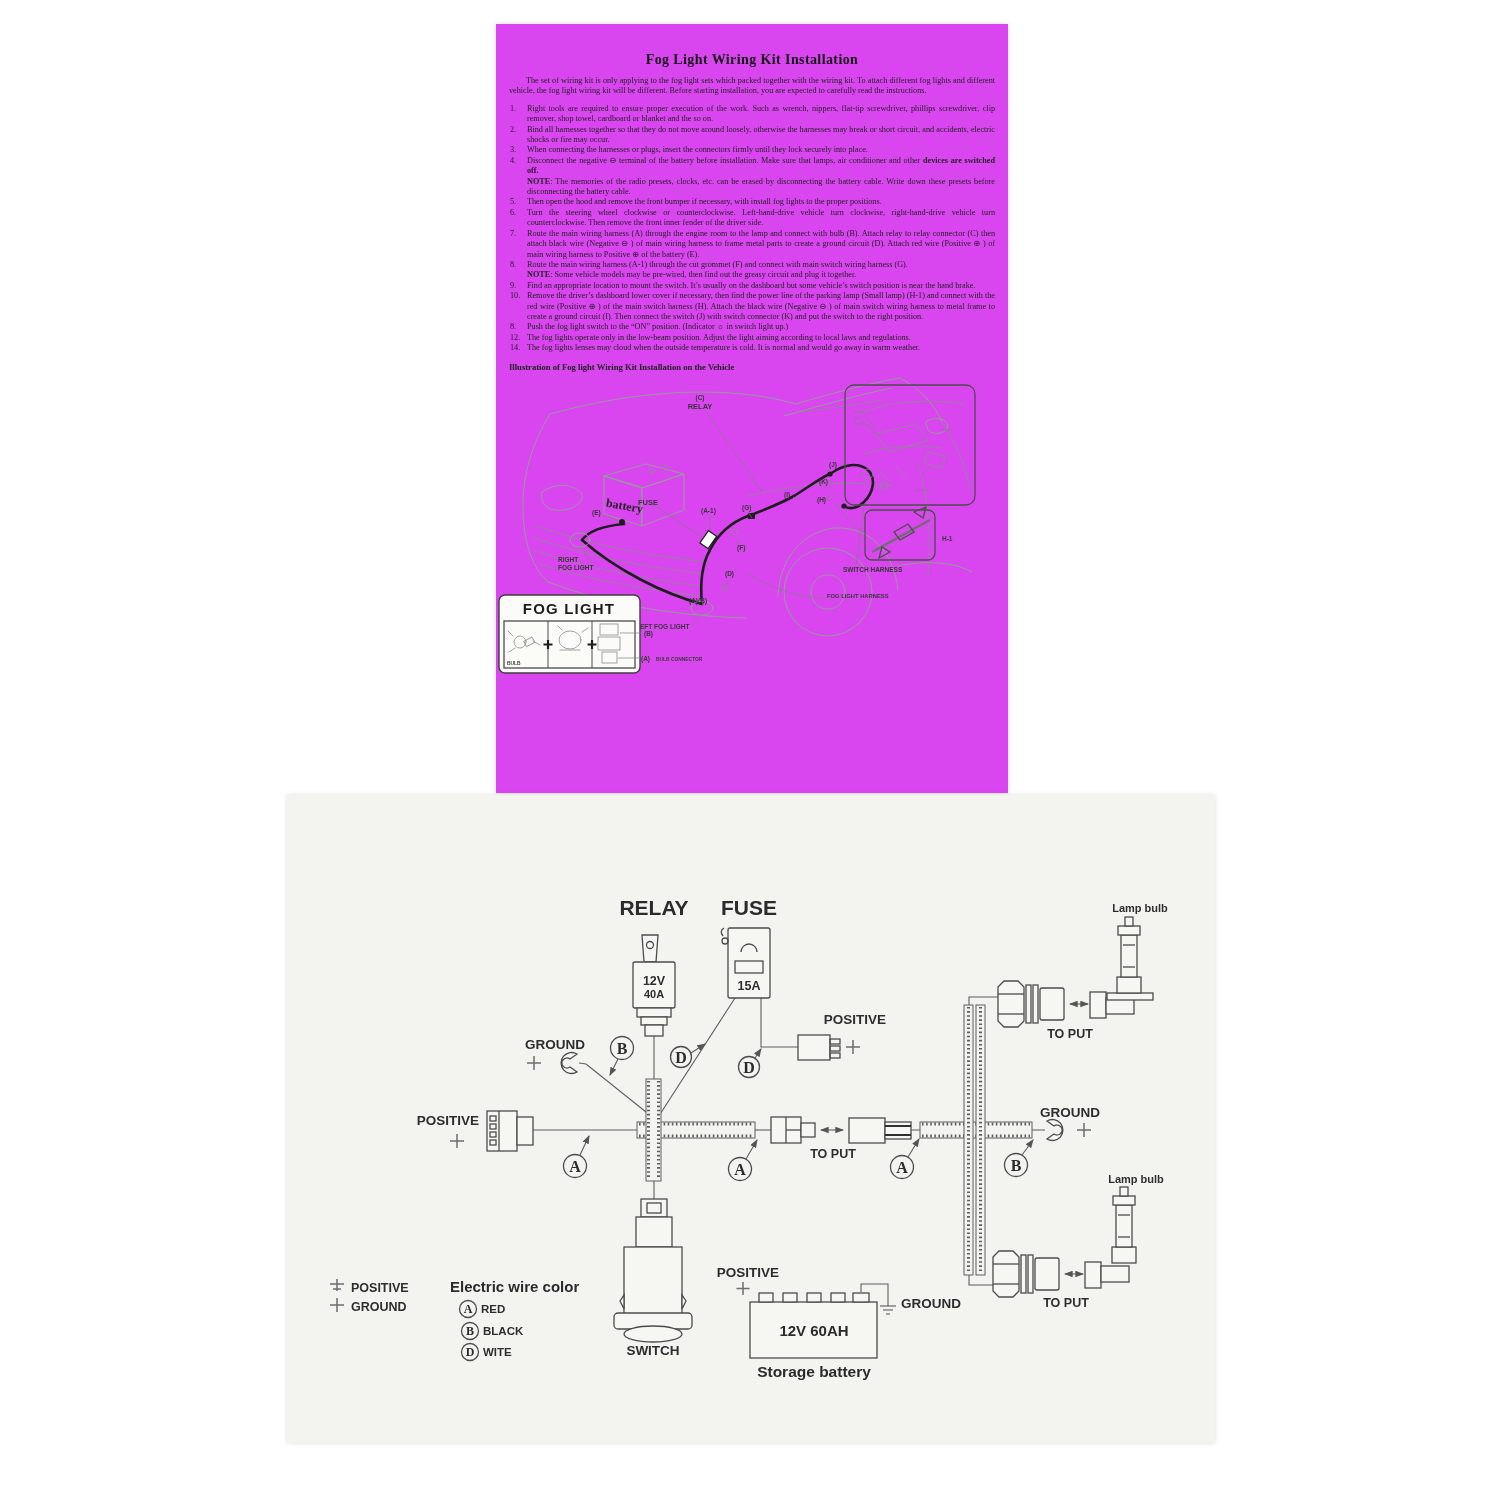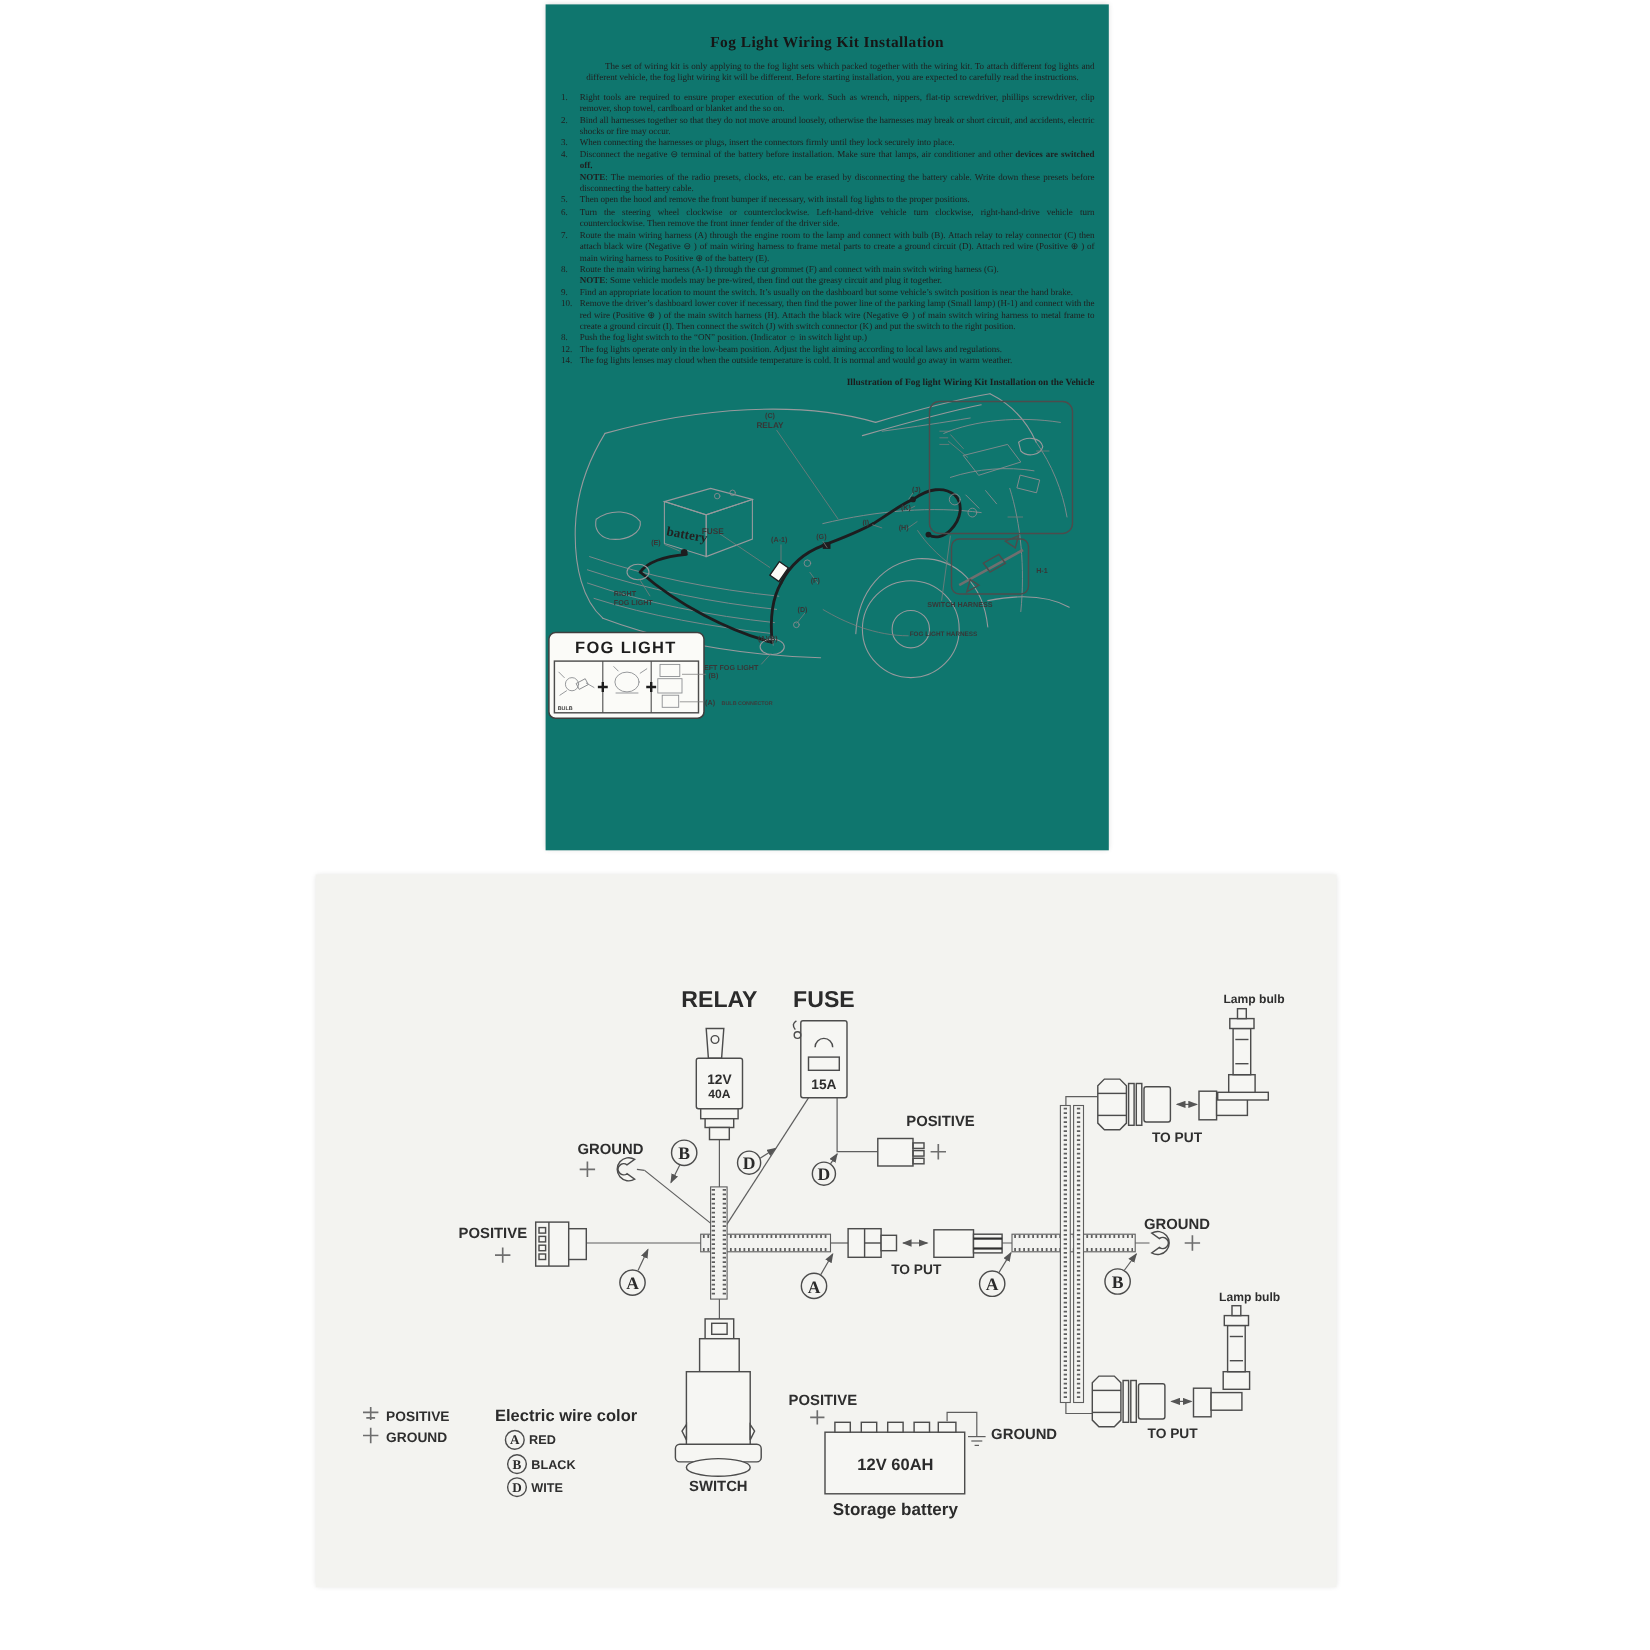--- a/index.html
+++ b/index.html
@@ -2,41 +2,41 @@
 <html><head>
 <meta charset="utf-8">
 <style>
   html,body{margin:0;padding:0;}
   body{
     width:1500px;height:1500px;position:relative;background:#ffffff;
     font-family:"Liberation Serif","DejaVu Serif",serif;
   }
   
   .sheet-top{
-    position:absolute;left:496px;top:4px;width:512px;height:769px;
-    background:#0f766e;box-shadow:0 0 5px rgba(0,0,0,.16);
+    position:absolute;left:496px;top:24px;width:512px;height:769px;
+    background:#d946ef;box-shadow:0 0 5px rgba(0,0,0,.16);
     overflow:hidden;
   }
   .doc-title{
     margin-top:28px;text-align:center;font-weight:bold;font-size:14px;
     letter-spacing:.4px;color:#161616;
   }
   .doc-body{
     padding:0 13px;font-size:8.2px;line-height:10.4px;color:#1f1f1f;
     text-align:justify;
   }
-  .intro{margin-top:8px;text-indent:17px;margin-left:24px;}
+  .intro{margin-top:8px;text-indent:17px;}
   .ilist{margin-top:7px;}
   .li{display:flex;}
   .li .num{flex:none;width:17px;padding-left:1px;}
   .li .itext{flex:1;font-family:Liberation Serif, serif;}
   .note b{font-weight:bold;}
   .bold-tail{font-weight:bold;}
   .illu-title{
-    margin-top:8px;text-align:right;font-weight:bold;font-size:8.6px;color:#1c1c1c;
+    margin-top:8px;text-align:left;font-weight:bold;font-size:8.6px;color:#1c1c1c;
   }
   .vehicle-svg{display:block;margin-top:2px;}
 
   
   .sheet-bottom{
     position:absolute;left:287px;top:795px;width:928px;height:648px;
     background:#f3f3f0;box-shadow:0 0 5px rgba(0,0,0,.13);
   }
   
   .sketch{stroke:#97999c;stroke-width:1;fill:none;stroke-linecap:round;}

